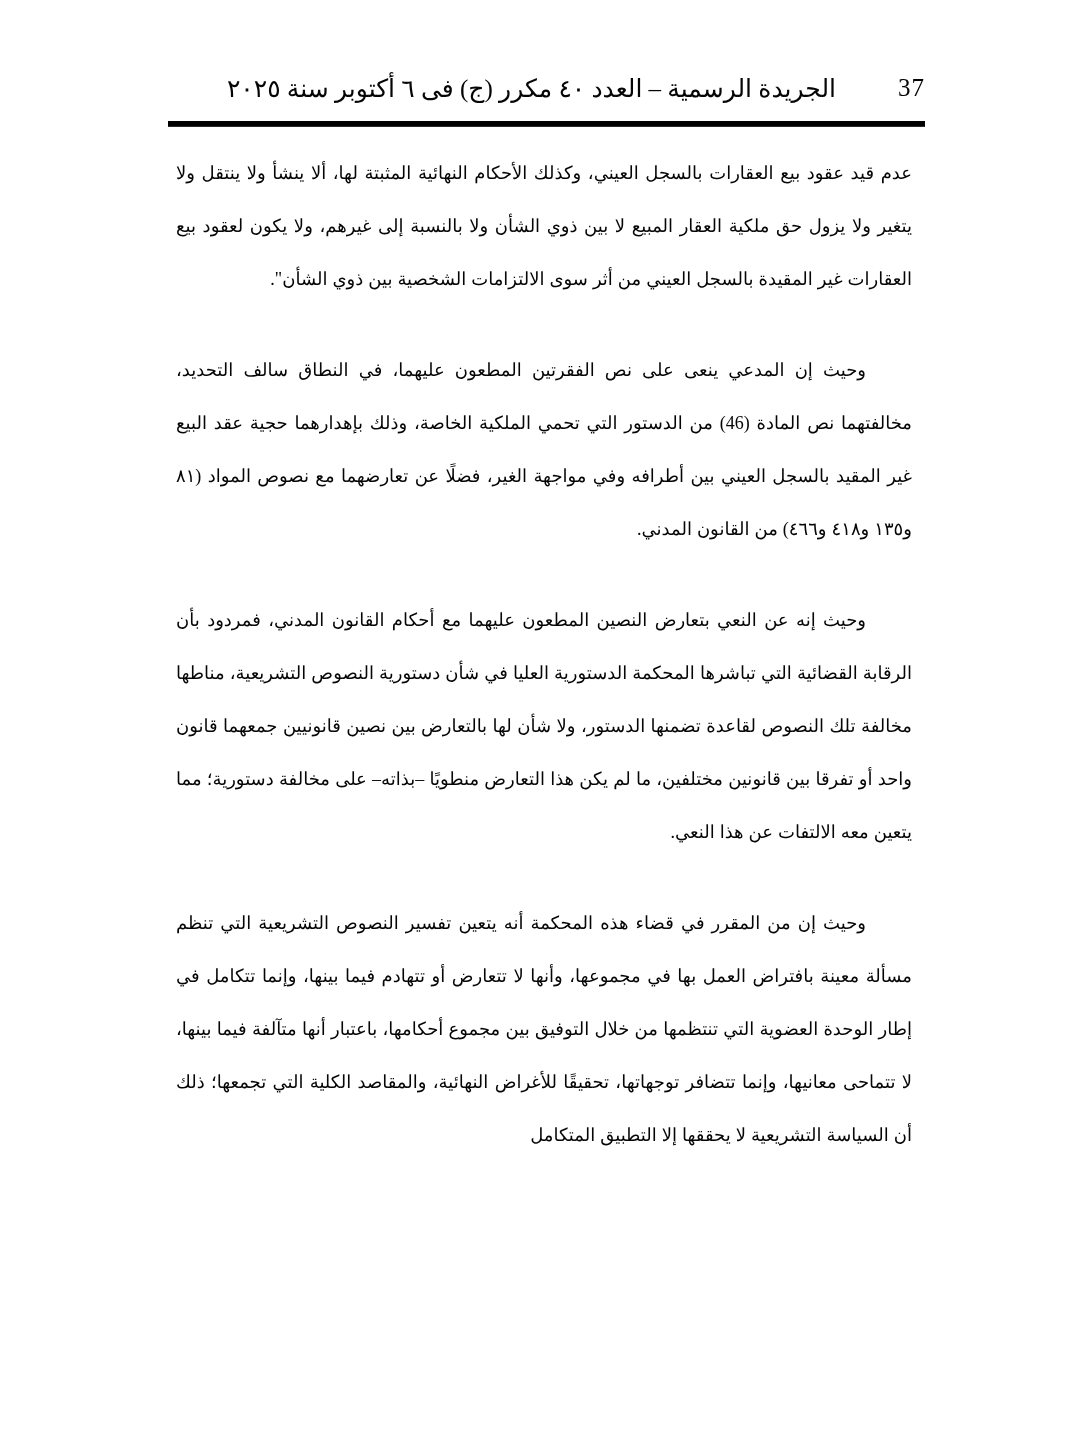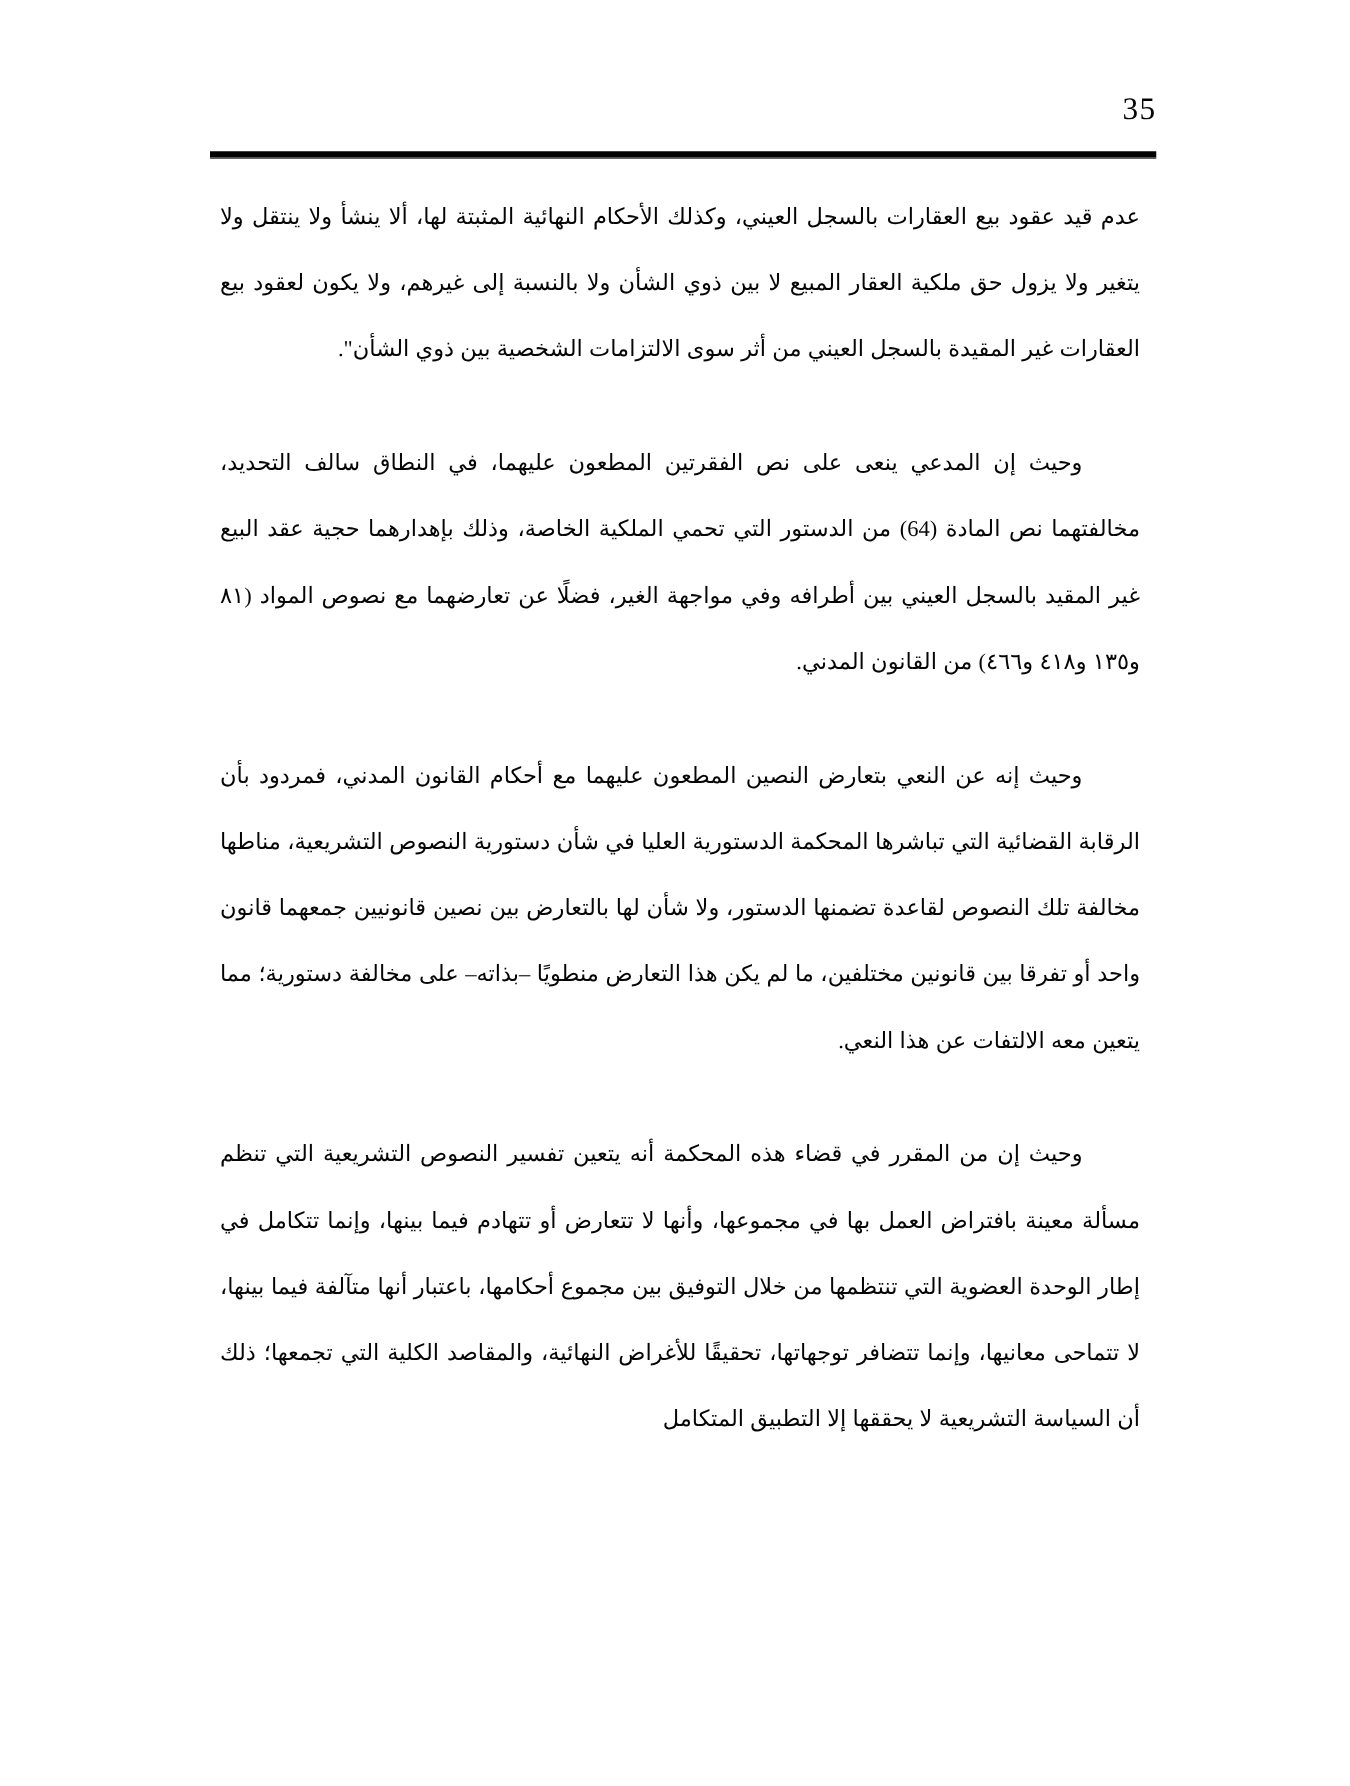--- a/index.html
+++ b/index.html
@@ -98,30 +98,31 @@
   .para.truncated {
     text-align-last: right;
   }
 </style>
 </head>
 <body>
 
 <div class="page">
 
   <div class="page-header">
-    <span class="folio">35</span>
+    <span class="folio">37</span>
+    <span class="header-title">الجريدة الرسمية – العدد ٤٠ مكرر (ج) فى ٦ أكتوبر سنة ٢٠٢٥</span>
   </div>
 
   <hr class="header-rule">
 
   <div class="content">
 
     <p class="para continuation">عدم قيد عقود بيع العقارات بالسجل العيني، وكذلك الأحكام النهائية المثبتة لها، ألا ينشأ ولا ينتقل ولا يتغير ولا يزول حق ملكية العقار المبيع لا بين ذوي الشأن ولا بالنسبة إلى غيرهم، ولا يكون لعقود بيع العقارات غير المقيدة بالسجل العيني من أثر سوى الالتزامات الشخصية بين ذوي الشأن".</p>
 
-    <p class="para indented">وحيث إن المدعي ينعى على نص الفقرتين المطعون عليهما، في النطاق سالف التحديد، مخالفتهما نص المادة (64) من الدستور التي تحمي الملكية الخاصة، وذلك بإهدارهما حجية عقد البيع غير المقيد بالسجل العيني بين أطرافه وفي مواجهة الغير، فضلًا عن تعارضهما مع نصوص المواد (٨١ و١٣٥ و٤١٨ و٤٦٦) من القانون المدني.</p>
+    <p class="para indented">وحيث إن المدعي ينعى على نص الفقرتين المطعون عليهما، في النطاق سالف التحديد، مخالفتهما نص المادة (46) من الدستور التي تحمي الملكية الخاصة، وذلك بإهدارهما حجية عقد البيع غير المقيد بالسجل العيني بين أطرافه وفي مواجهة الغير، فضلًا عن تعارضهما مع نصوص المواد (٨١ و١٣٥ و٤١٨ و٤٦٦) من القانون المدني.</p>
 
     <p class="para indented">وحيث إنه عن النعي بتعارض النصين المطعون عليهما مع أحكام القانون المدني، فمردود بأن الرقابة القضائية التي تباشرها المحكمة الدستورية العليا في شأن دستورية النصوص التشريعية، مناطها مخالفة تلك النصوص لقاعدة تضمنها الدستور، ولا شأن لها بالتعارض بين نصين قانونيين جمعهما قانون واحد أو تفرقا بين قانونين مختلفين، ما لم يكن هذا التعارض منطويًا –بذاته– على مخالفة دستورية؛ مما يتعين معه الالتفات عن هذا النعي.</p>
 
     <p class="para indented truncated">وحيث إن من المقرر في قضاء هذه المحكمة أنه يتعين تفسير النصوص التشريعية التي تنظم مسألة معينة بافتراض العمل بها في مجموعها، وأنها لا تتعارض أو تتهادم فيما بينها، وإنما تتكامل في إطار الوحدة العضوية التي تنتظمها من خلال التوفيق بين مجموع أحكامها، باعتبار أنها متآلفة فيما بينها، لا تتماحى معانيها، وإنما تتضافر توجهاتها، تحقيقًا للأغراض النهائية، والمقاصد الكلية التي تجمعها؛ ذلك أن السياسة التشريعية لا يحققها إلا التطبيق المتكامل</p>
 
   </div>
 
 </div>
 
 </body></html>

